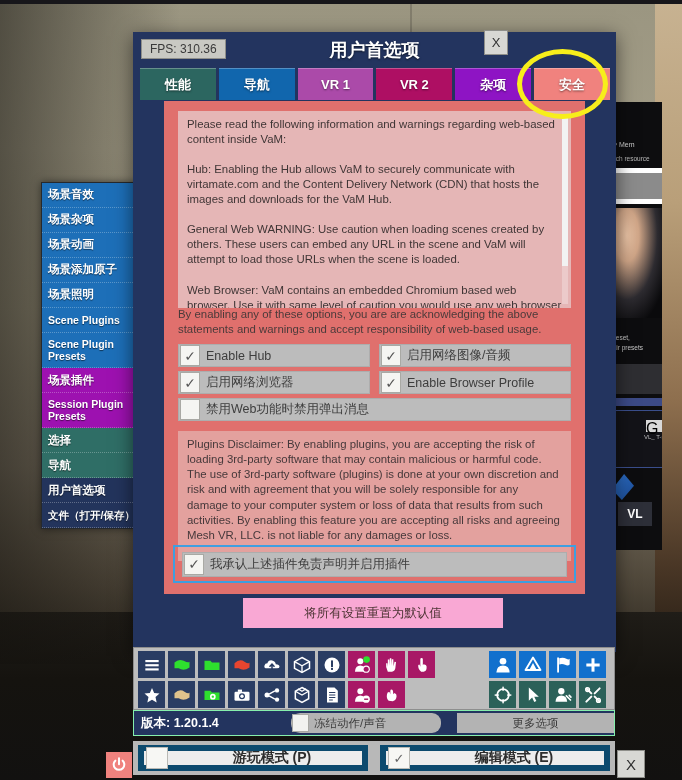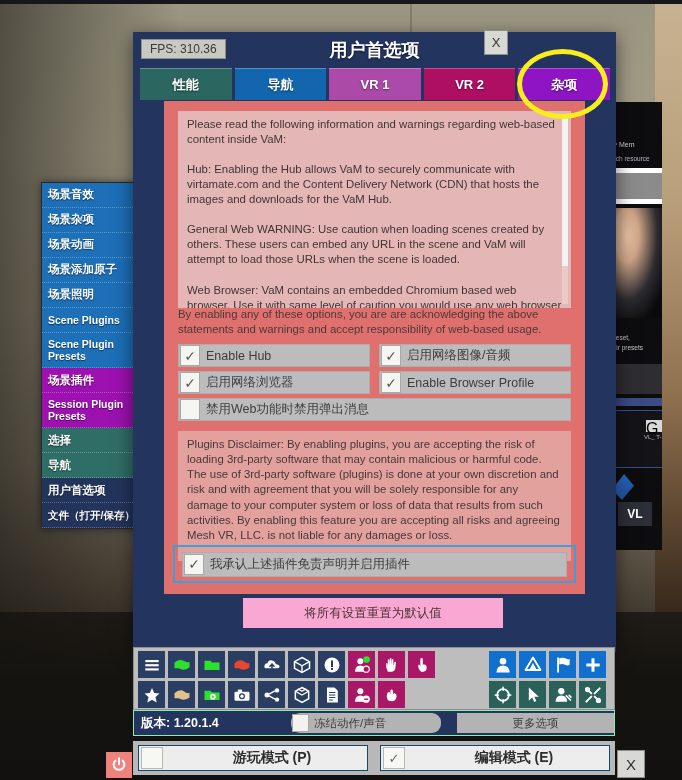--- a/index.html
+++ b/index.html
@@ -264,21 +264,21 @@
     font-size: 11.5px; color: #3d3d3d; display: flex; align-items: center; justify-content: center;
     cursor: pointer; border: none; font-family: inherit;
   }
 
   .modebar {
     position: absolute; left: 133px; top: 741px; width: 482px; height: 34px;
     background: #b8b8b8; display: flex; align-items: center; padding: 0 5px; gap: 12px;
   }
   .mode-btn {
     flex: 1; height: 26px; background: #ededed; display: flex; align-items: center;
-    cursor: pointer; border: 1px solid #0c4a6e; gap: 36px;
+    cursor: pointer; border: 6px solid #0c4a6e; gap: 36px;
   }
   .mode-btn .box {
     width: 22px; height: 22px; margin: 1px 0 1px 2px;
     background: #f7f7f4; border: 1px solid #b9b9b4;
     display: flex; align-items: center; justify-content: center; color: #666; font-size: 13px;
   }
   .mode-btn .lbl {
     flex: 1; text-align: center; font-size: 14px; font-weight: bold; color: #2d2d2d;
     padding-right: 22px;
   }
@@ -384,20 +384,23 @@
         </div>
         <div class="tab t-vr1">
           <span>VR 1</span>
         </div>
         <div class="tab t-vr2">
           <span>VR 2</span>
         </div>
         <div class="tab t-misc">
           <span>杂项</span>
         </div>
+        <div class="tab t-sec">
+          <span>安全</span>
+        </div>
       </div>
   </div>
   <div class="close-tr">X</div>
 
   <div class="content-red">
     <div class="info-box">
       <div class="info-text">Please read the following information and warnings regarding web-based content inside VaM:
 
 Hub: Enabling the Hub allows VaM to securely communicate with virtamate.com and the Content Delivery Network (CDN) that hosts the images and downloads for the VaM Hub.
 

